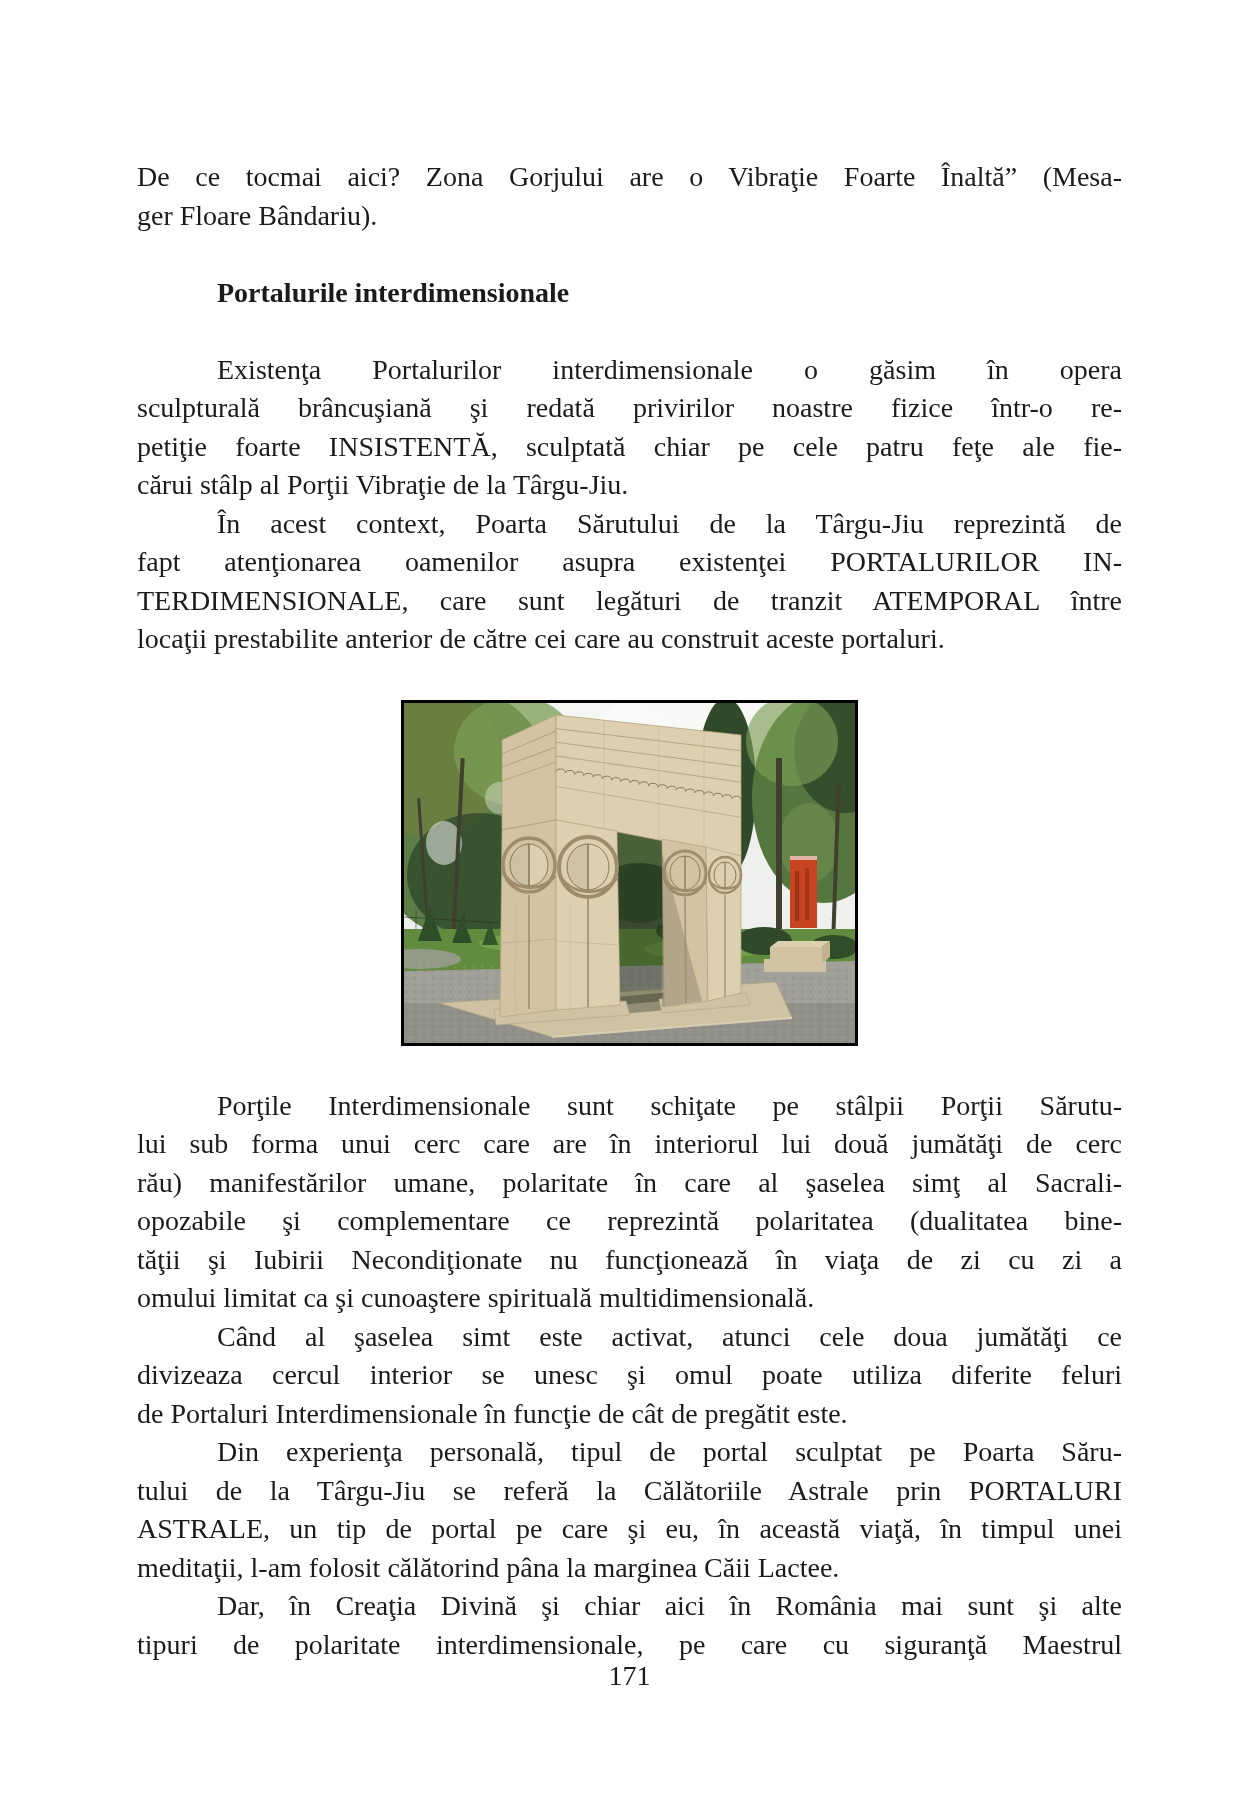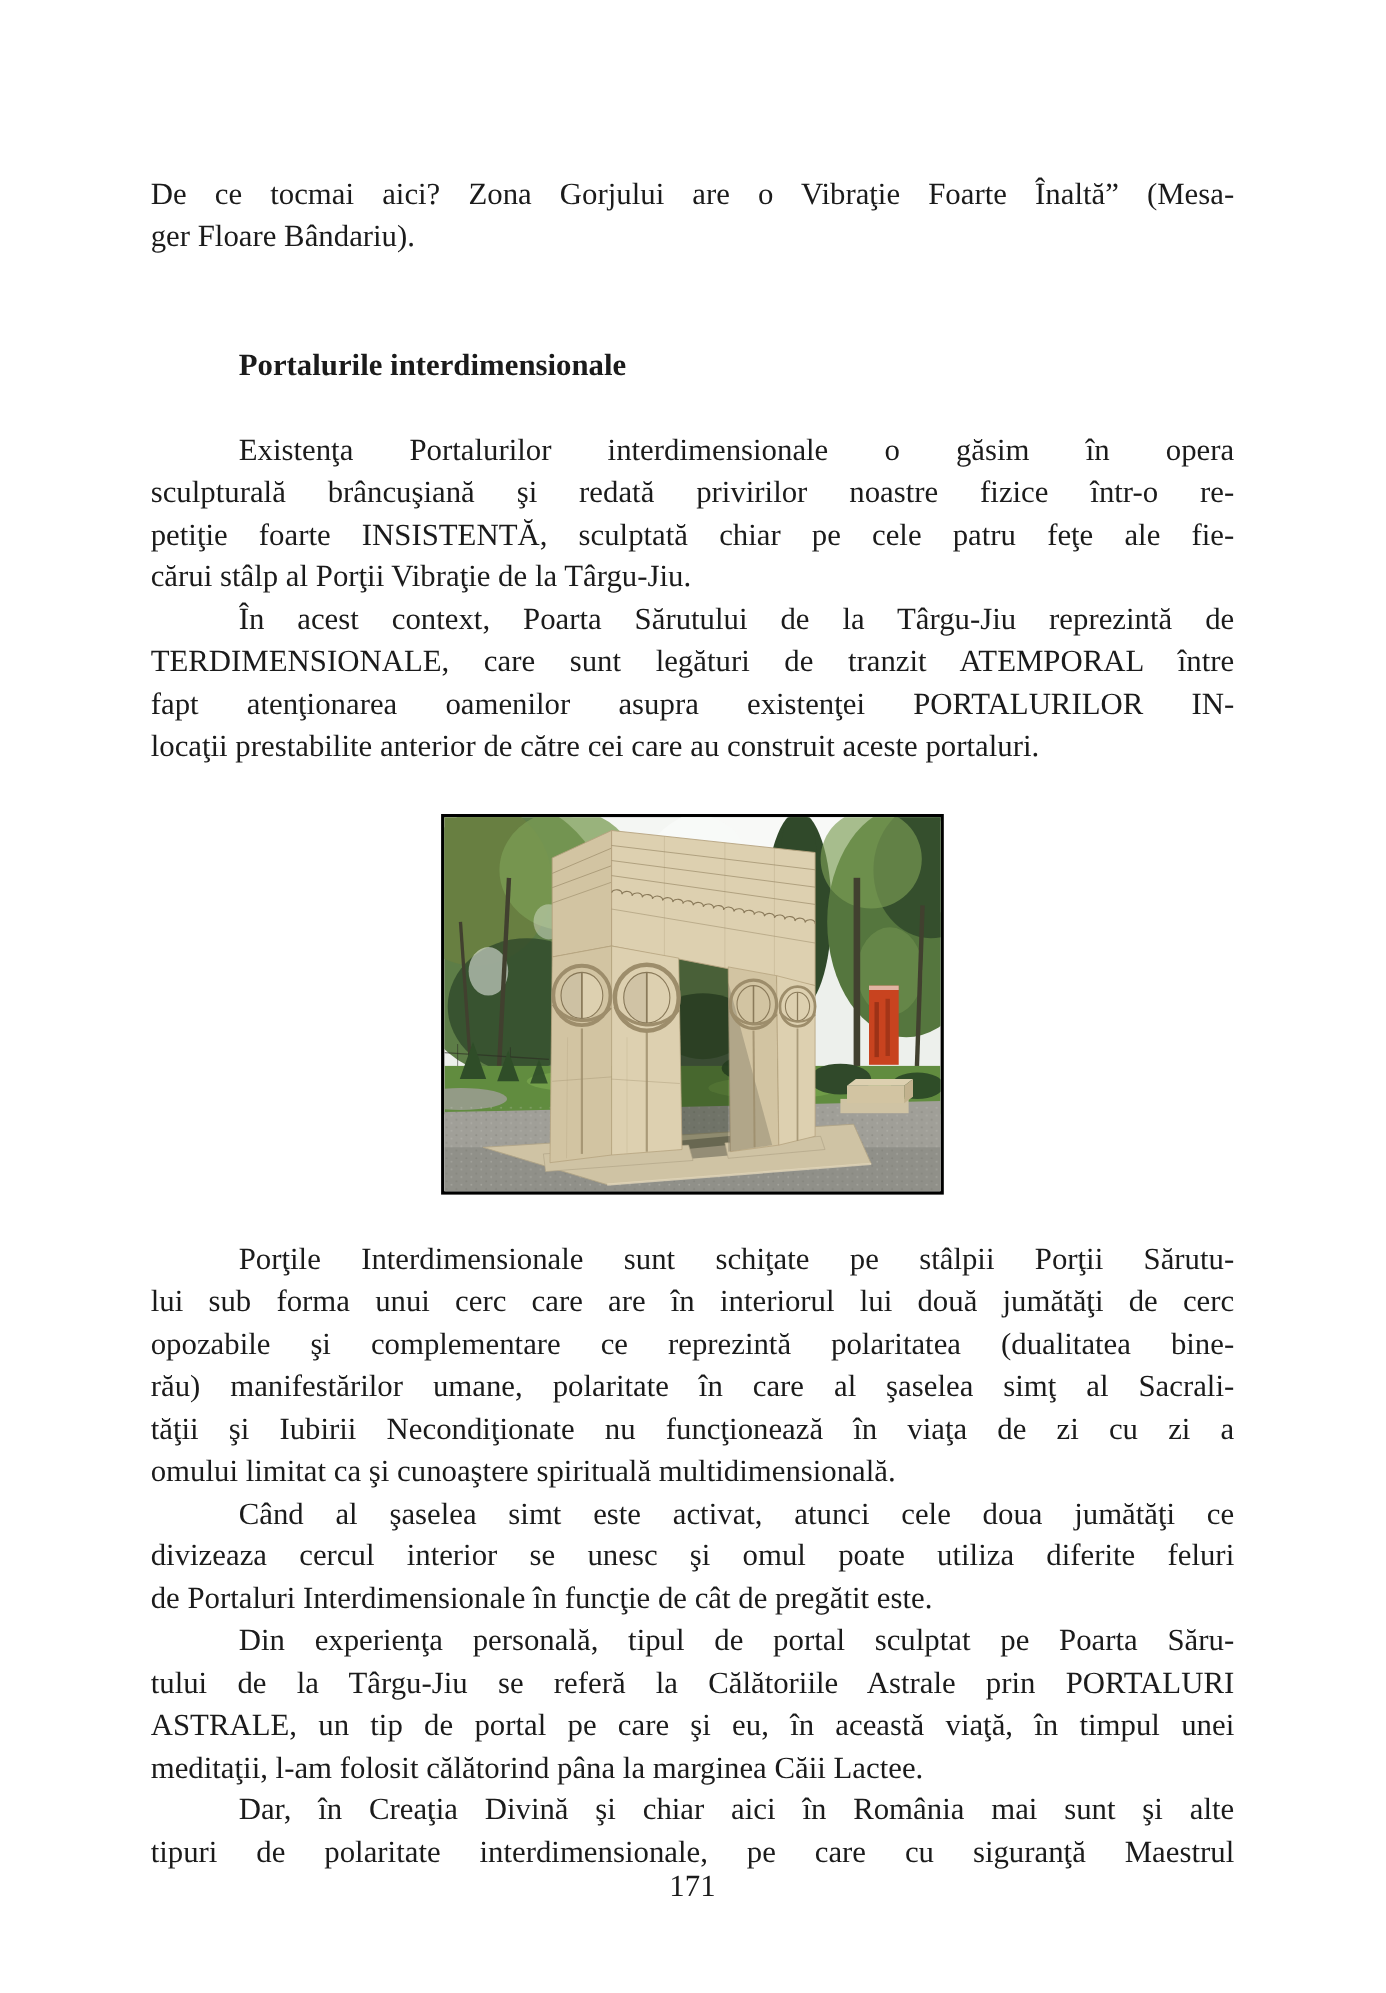--- a/index.html
+++ b/index.html
@@ -13,21 +13,21 @@
   }
   .content{
     position:absolute;left:137px;top:158px;width:985px;
     font-size:28px;line-height:38.5px;
   }
   .line{width:985px;}
   .j{text-align:justify;text-align-last:justify;}
   .jl{text-align:center;text-align-last:left;}
   .ind{text-indent:80px;}
   .blank{height:38.5px;}
-  .heading{font-weight:bold;padding-left:80px;text-align:left;margin-top:40px;}
+  .heading{font-weight:bold;padding-left:80px;text-align:left;}
   .photo-wrap{
     width:451px;margin:41px auto 41px auto;
     border:3px solid var(--photoBorder);
     background:#eef0ec;
   }
   .photo-wrap svg{display:block;}
   .pagenum{
     text-align:center;margin-top:-7px;
   }
 </style>
@@ -45,22 +45,22 @@
 
   <div>
     <div class="line j ind">Existenţa  Portalurilor  interdimensionale  o  găsim  în  opera</div>
     <div class="line j">sculpturală brâncuşiană şi redată privirilor noastre fizice într-o re-</div>
     <div class="line j">petiţie foarte INSISTENTĂ, sculptată chiar pe cele patru feţe ale fie-</div>
     <div class="line jl">cărui stâlp al Porţii Vibraţie de la Târgu-Jiu.</div>
   </div>
 
   <div>
     <div class="line j ind">În acest context, Poarta Sărutului de la Târgu-Jiu reprezintă de</div>
+    <div class="line j">fapt atenţionarea oamenilor asupra existenţei PORTALURILOR IN-</div>
     <div class="line j">TERDIMENSIONALE, care sunt legături de tranzit ATEMPORAL între</div>
-    <div class="line j">fapt atenţionarea oamenilor asupra existenţei PORTALURILOR IN-</div>
     <div class="line jl">locaţii prestabilite anterior de către cei care au construit aceste portaluri.</div>
   </div>
 
   <div class="photo-wrap">
     <svg width="451" height="340" viewBox="0 0 451 340" xmlns="http://www.w3.org/2000/svg">
 
       <g>
         <rect x="0" y="0" width="451" height="340" style="fill:var(--sky)"></rect>
         <ellipse cx="330" cy="45" rx="150" ry="70" style="fill:var(--skyBright)" opacity="0.9"></ellipse>
         <ellipse cx="180" cy="25" rx="90" ry="35" style="fill:var(--skyBright)" opacity="0.6"></ellipse>
@@ -195,22 +195,22 @@
           <path d="M305 177 A21 22 0 0 0 337 179" fill="none" style="stroke:var(--stoneEdge)" stroke-width="2"></path>
           <line x1="321" y1="192" x2="321" y2="294" style="stroke:var(--stoneEdge)" stroke-width="1.6" opacity="0.8"></line>
         </g>
       </g>
     </svg>
   </div>
 
   <div>
     <div class="line j ind">Porţile Interdimensionale sunt schiţate pe stâlpii Porţii Sărutu-</div>
     <div class="line j">lui sub forma unui cerc care are în interiorul lui două jumătăţi de cerc</div>
+    <div class="line j">rău) manifestărilor umane, polaritate în care al şaselea simţ al Sacrali-</div>
     <div class="line j">opozabile şi complementare ce reprezintă polaritatea (dualitatea bine-</div>
-    <div class="line j">rău) manifestărilor umane, polaritate în care al şaselea simţ al Sacrali-</div>
     <div class="line j">tăţii şi Iubirii Necondiţionate nu funcţionează în viaţa de zi cu zi a</div>
     <div class="line jl">omului limitat ca şi cunoaştere spirituală multidimensională.</div>
   </div>
 
   <div>
     <div class="line j ind">Când al şaselea simt este activat, atunci cele doua jumătăţi ce</div>
     <div class="line j">divizeaza cercul interior se unesc şi omul poate utiliza diferite feluri</div>
     <div class="line jl">de Portaluri Interdimensionale în funcţie de cât de pregătit este.</div>
   </div>
 

